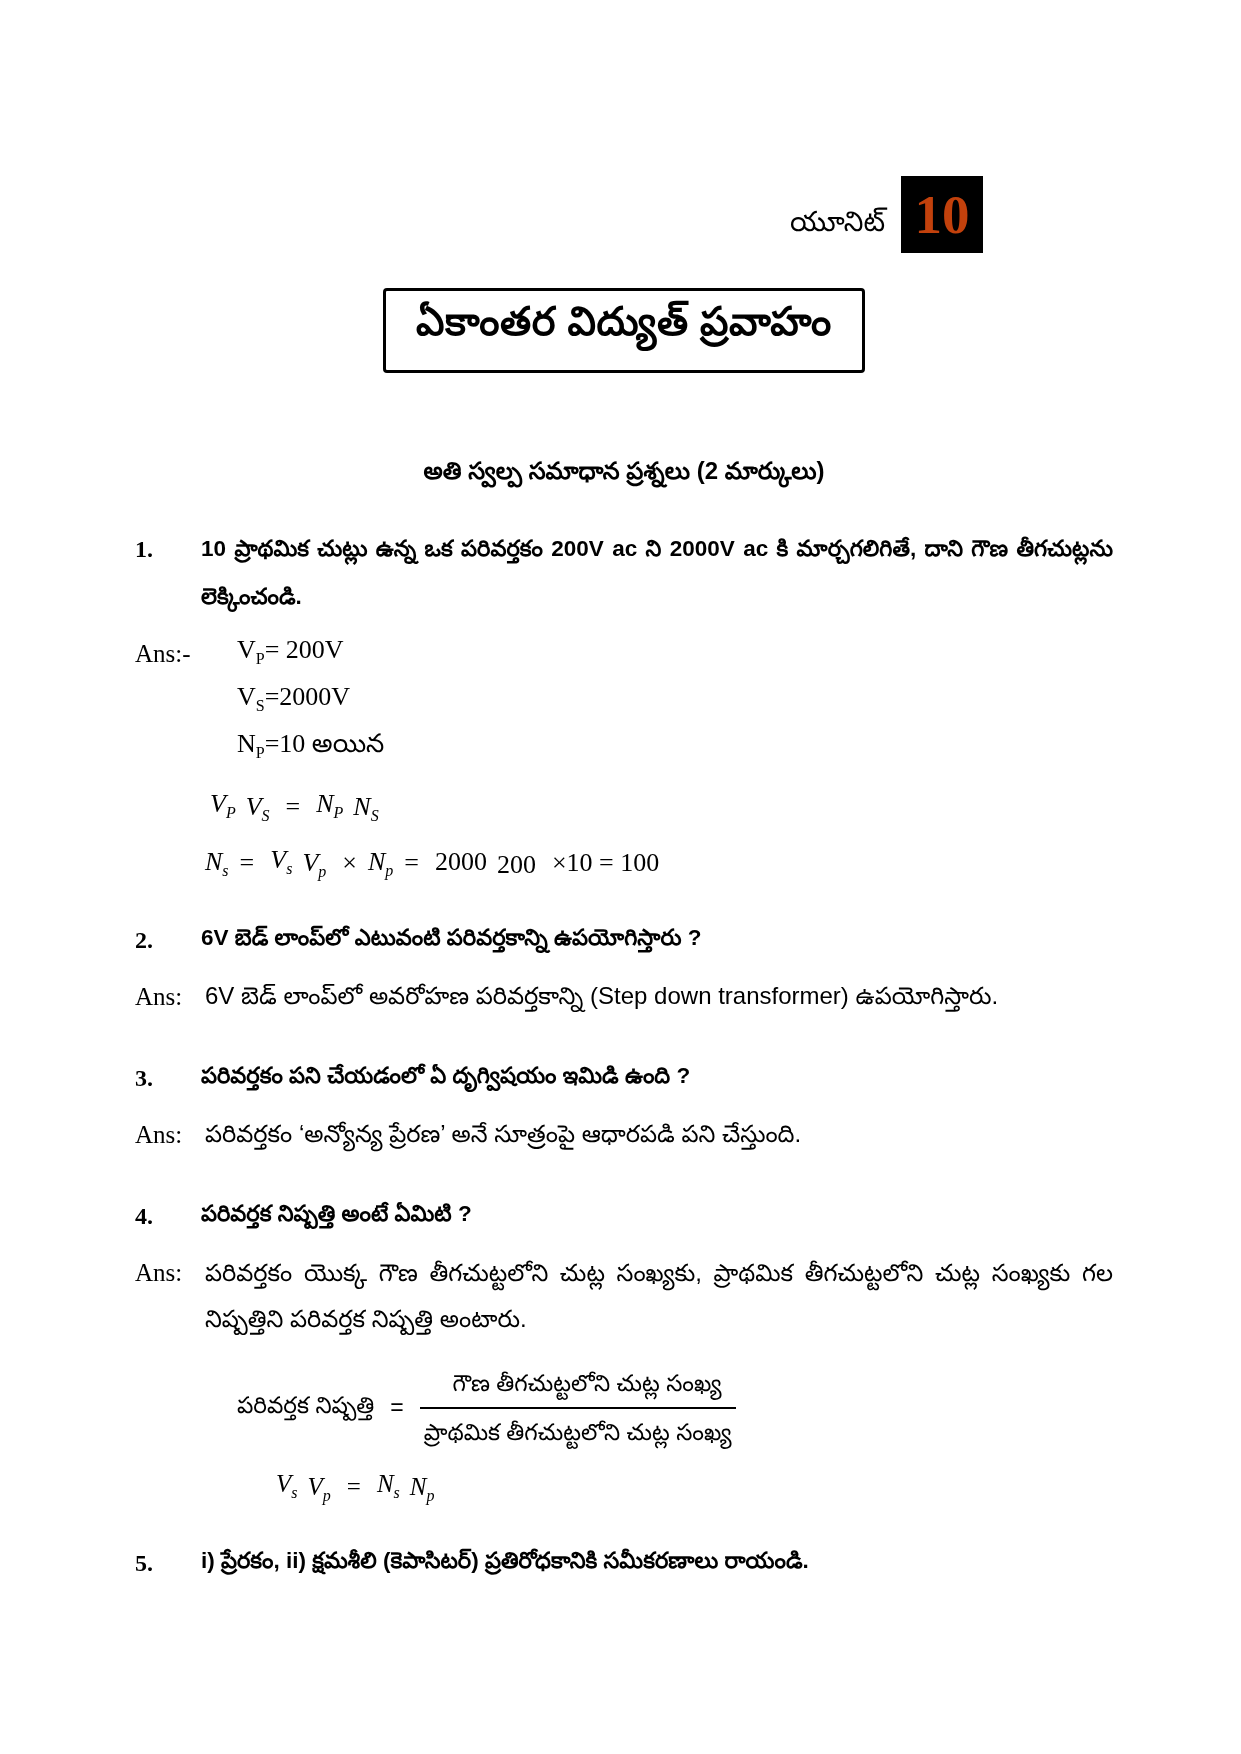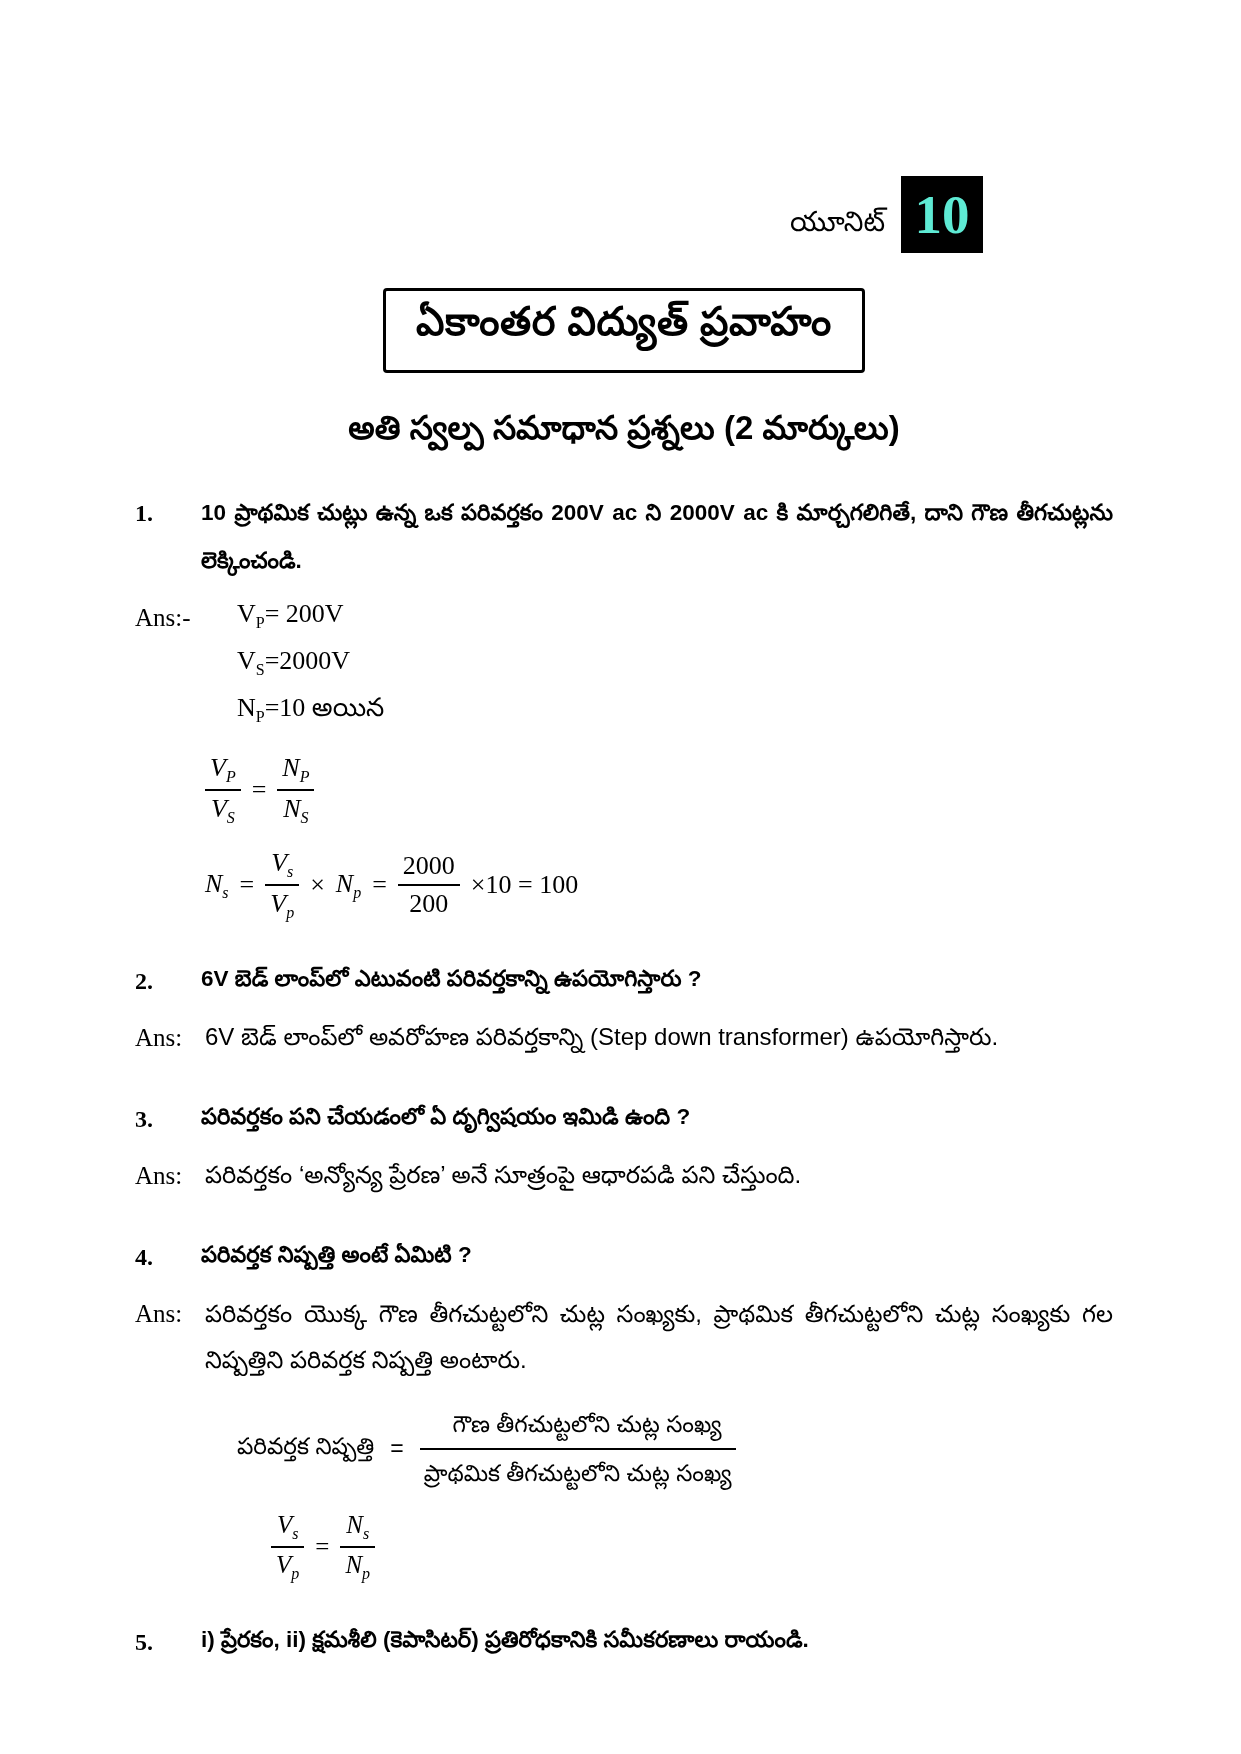--- a/index.html
+++ b/index.html
@@ -20,37 +20,37 @@
   .unit-label {
     position:absolute; top:206px; right:356px;
     font-size:28px; font-weight:normal;
   }
   .unit-box {
     position:absolute; top:176px; right:258px;
     width:82px; height:77px; background:#000;
     display:flex; align-items:center; justify-content:center;
   }
   .unit-box span {
-    color:#5eead4; font-family:"Liberation Serif", serif;
+    color:#c2410c; font-family:"Liberation Serif", serif;
     font-weight:bold; font-size:55px; line-height:1;
   }
 
   
   .title-wrap { padding-top:288px; text-align:center; }
   .title-box {
     display:inline-block;
     border:3.5px solid #000; border-radius:4px;
     padding:8px 30px 16px 30px;
     background:#fff;
   }
   .chapter-title { font-size:40px; font-weight:800; letter-spacing:0.5px; }
 
   .section-heading {
-    margin-top:36px; text-align:center;
-    font-size:33px; font-weight:bold;
+    margin-top:84px; text-align:center;
+    font-size:24px; font-weight:bold;
   }
 
   
   .qrow, .ansrow { display:flex; align-items:flex-start; }
   .qrow { margin-top:34px; }
   .qnum {
     flex:0 0 66px; font-family:"Liberation Serif", serif;
     font-weight:bold; font-size:24px; line-height:48px;
   }
   .qtext {
@@ -77,21 +77,21 @@
     display:flex; align-items:center; gap:11px;
     font-family:"Liberation Serif", serif;
     font-size:26px; font-style:italic;
   }
   .equation sub { font-size:16px; font-style:italic; }
   .up { font-style:normal; }
   .eq-indent { margin-left:70px; }
   .eq1 { margin-top:16px; }
   .eq2 { margin-top:20px; }
 
-  .frac { display:inline-flex; flex-direction:column; align-items:center; }
+  .frac { display:inline-flex; flex-direction:row; align-items:center; }
   .frac .fnum { padding:0 5px 3px; line-height:1.15; }
   .frac .frule { align-self:stretch; border-top:2px solid #000; }
   .frac .fden { padding:3px 5px 0; line-height:1.15; }
 
   
   .wratio {
     margin-top:30px; margin-left:102px;
     display:flex; align-items:center; gap:16px;
     font-size:23px;
   }

